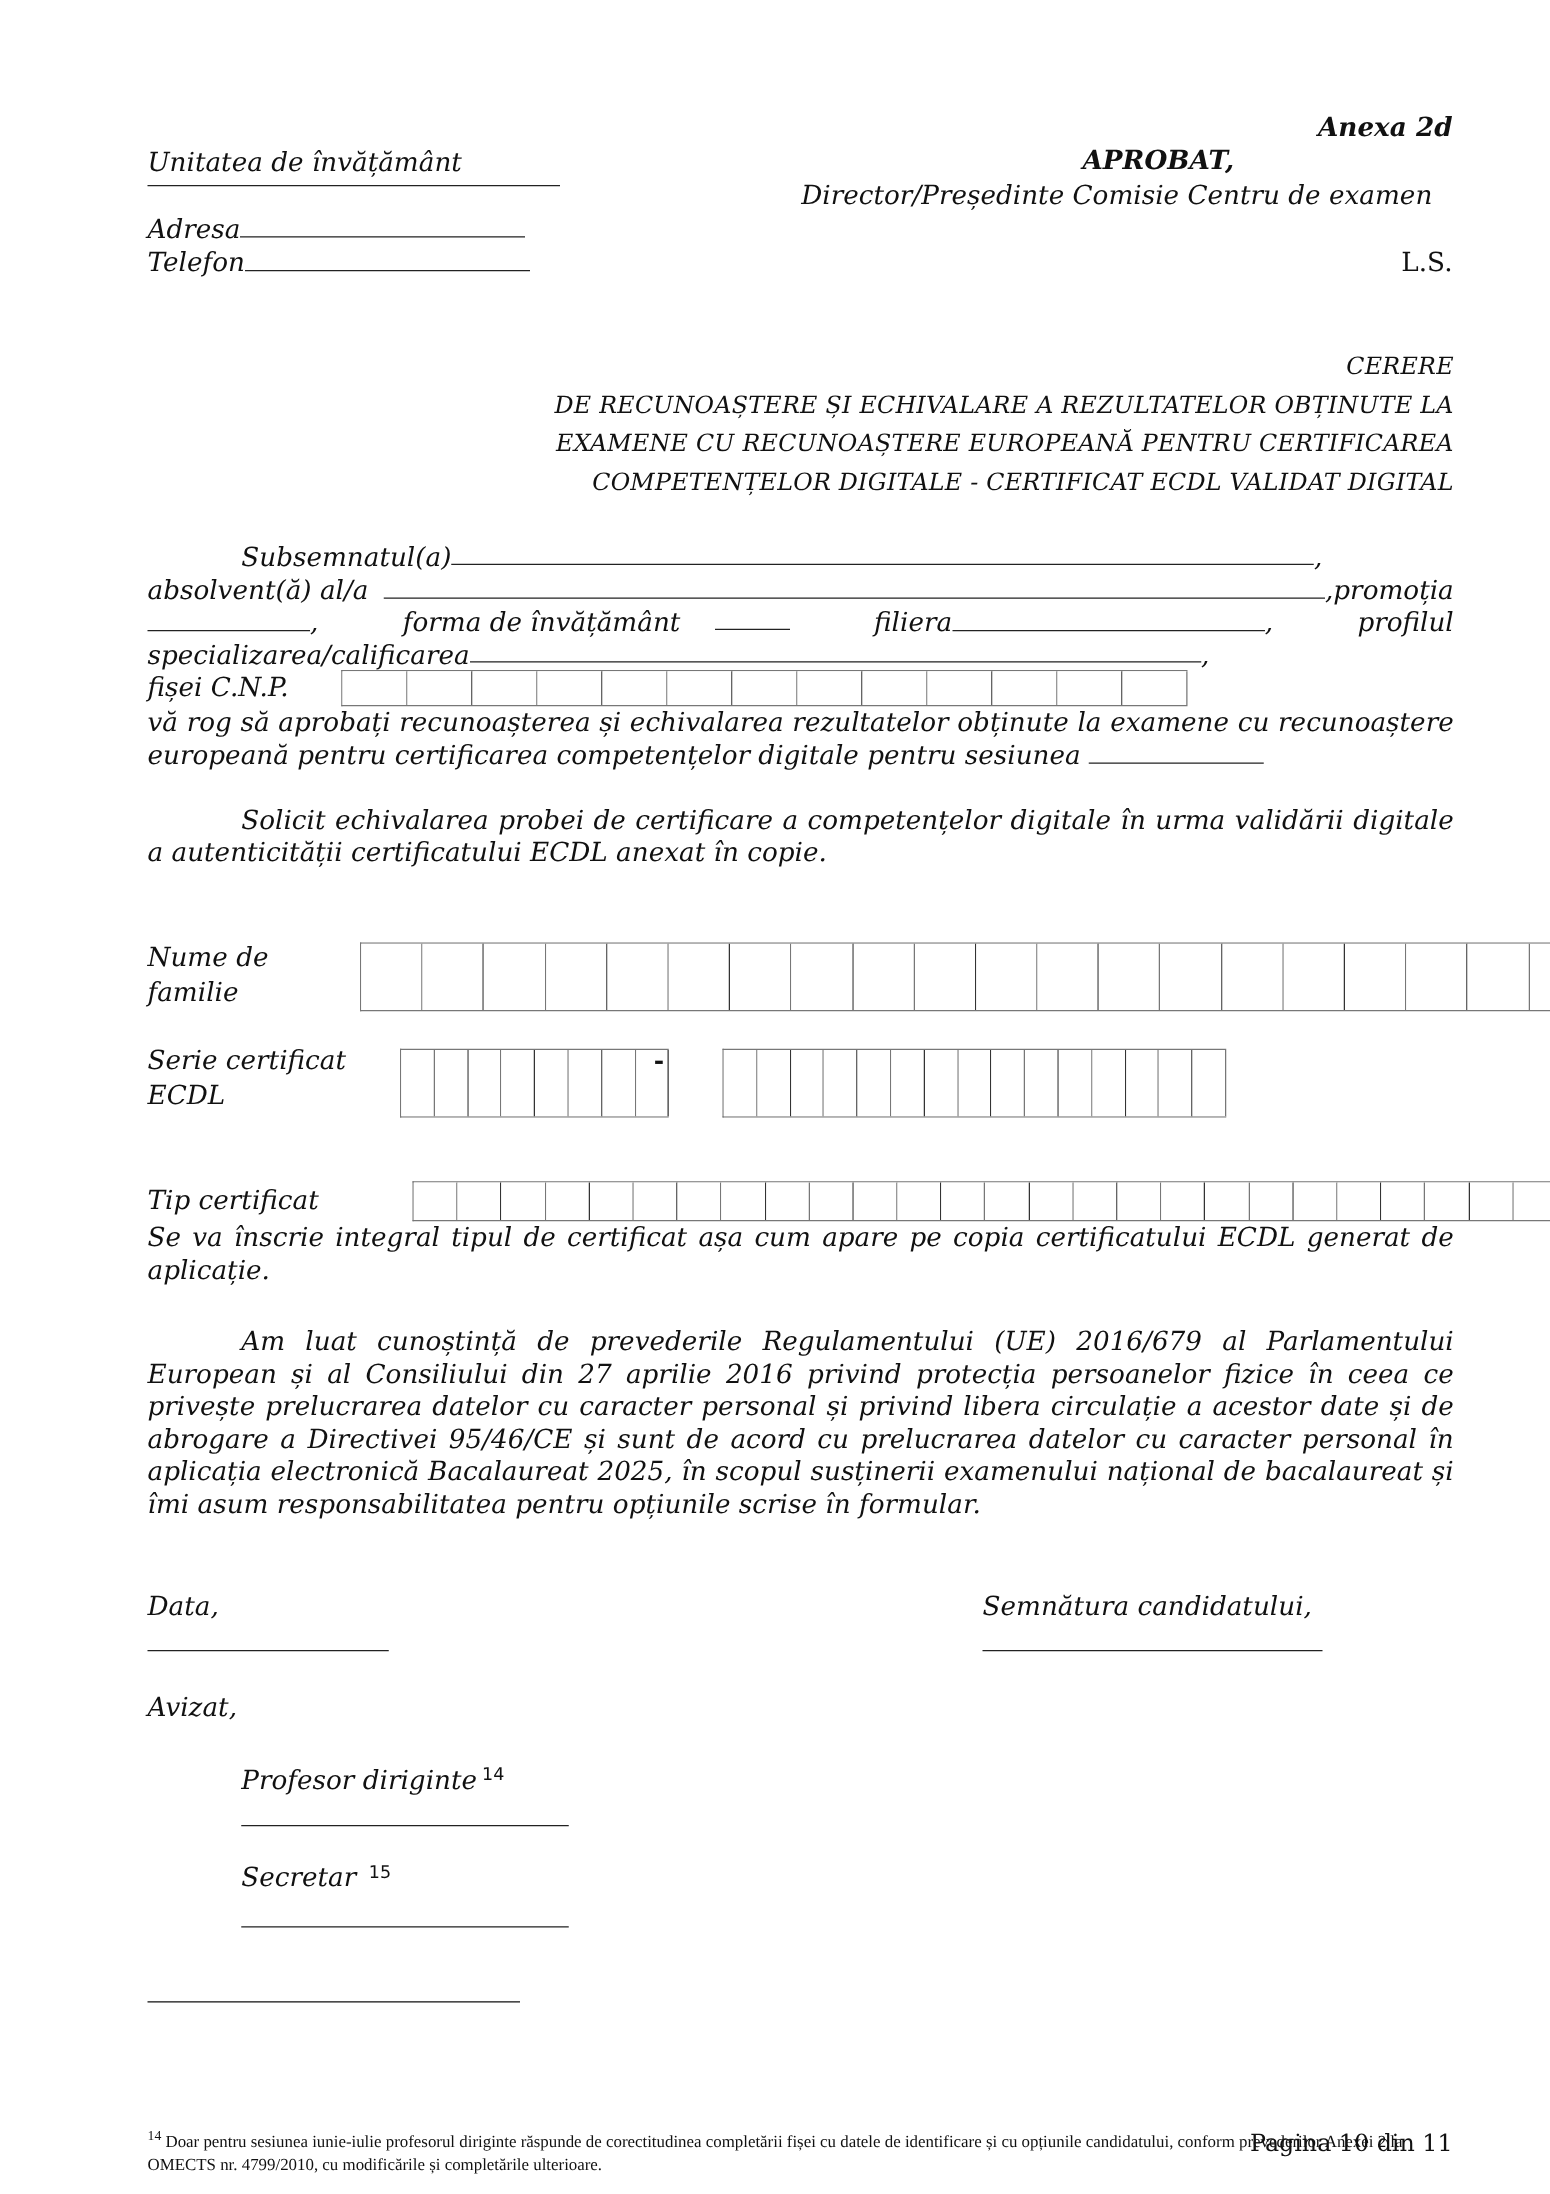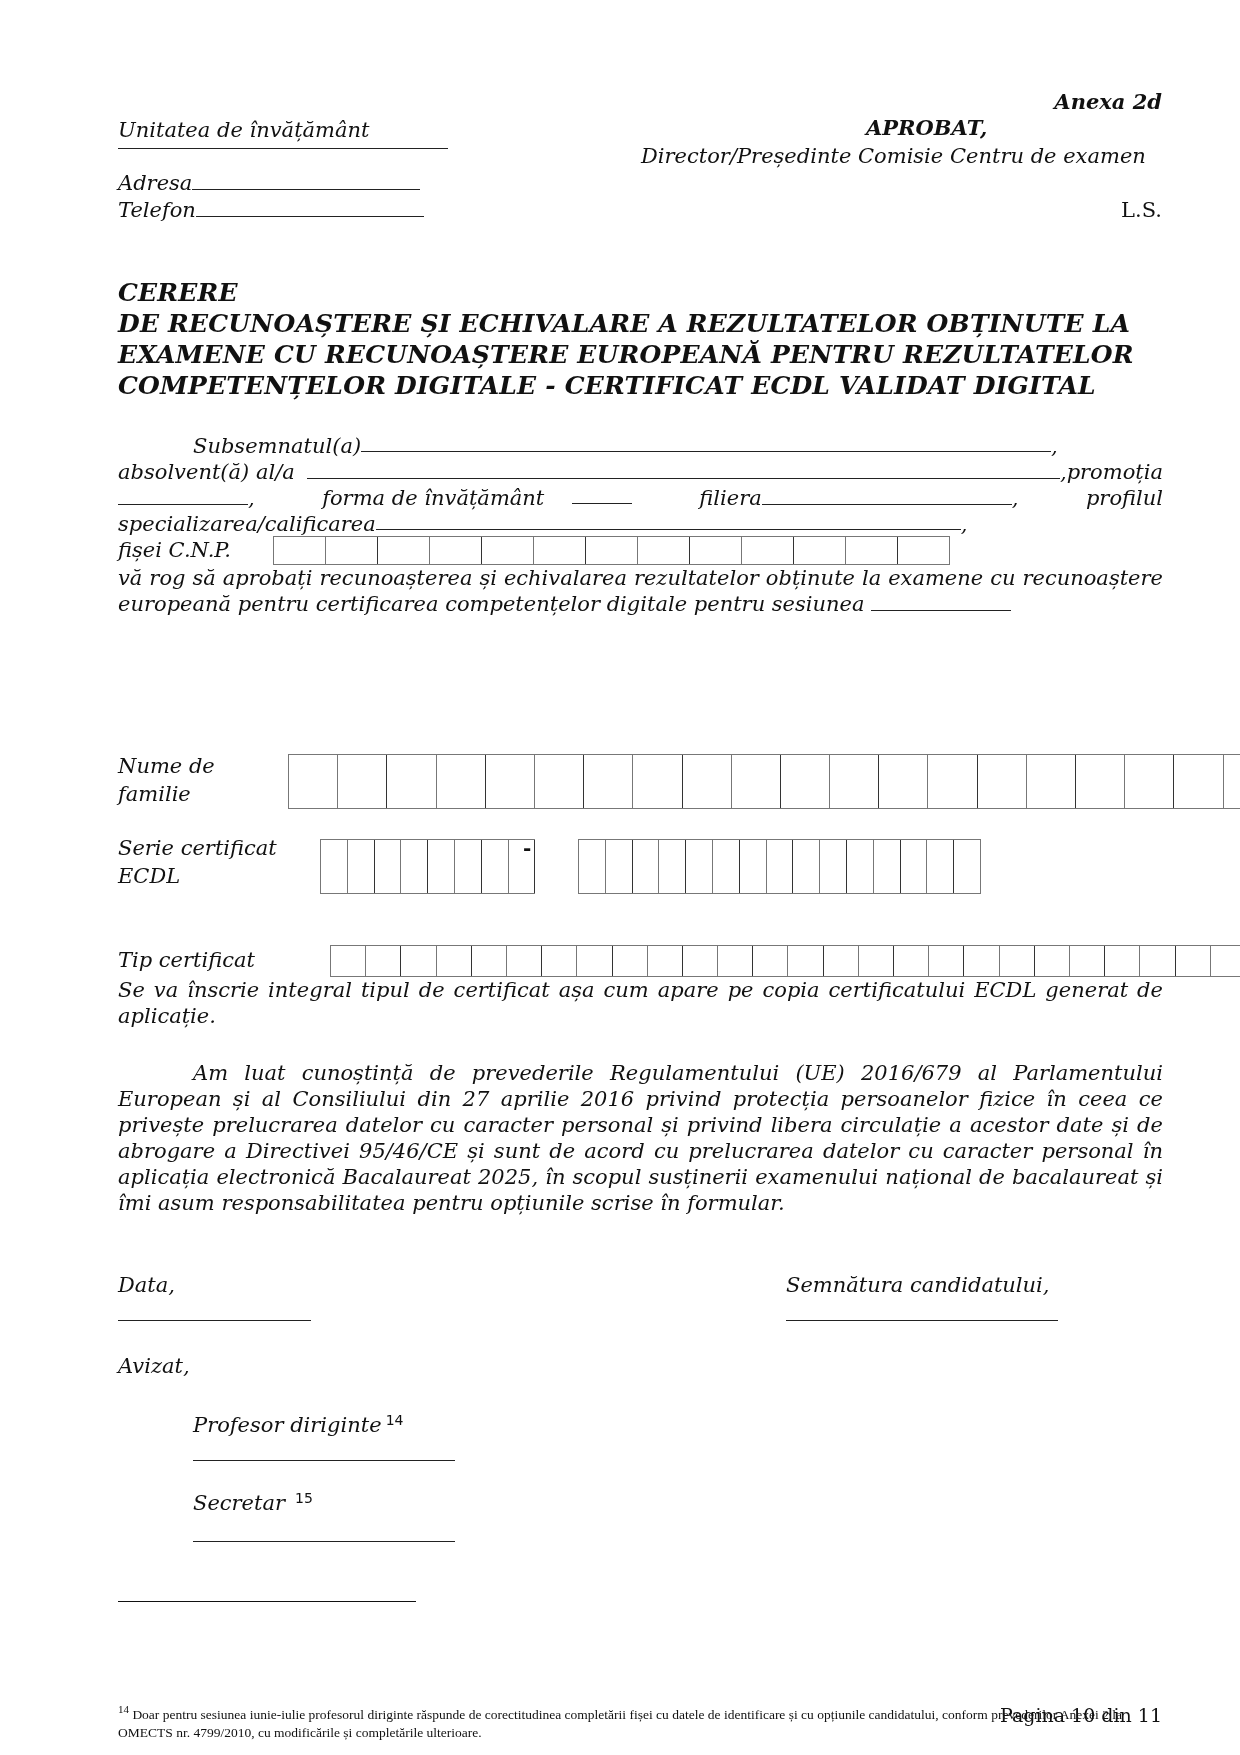--- a/index.html
+++ b/index.html
@@ -3,22 +3,22 @@
 <meta charset="utf-8">
 <style>
   html, body { margin: 0; padding: 0; background: #ffffff; }
   body { width: 1240px; height: 1755px; position: relative; overflow: hidden;
          font-family: "DejaVu Serif", "Liberation Serif", serif; color: #111; }
   .abs { position: absolute; }
   .it { font-style: italic; }
   .b { font-weight: bold; }
   .t22 { font-size: 21px; line-height: 27px; }
   .uline { display: inline-block; border-bottom: 1.3px solid #222; height: 18px; vertical-align: baseline; }
-  .title { position: absolute; left: 118px; width: 1045px; text-align: left; font-weight: bold; font-style: italic;
-           font-size: 25px; line-height: 30px; letter-spacing: 0.2px; }
+  .title { position: absolute; left: 118px; width: 1045px; text-align: right; font-weight: normal; font-style: italic;
+           font-size: 19px; line-height: 30px; letter-spacing: 0.2px; }
   .boxes { position: absolute; display: flex; border: 1.5px solid #777; border-right: none; }
   .boxes .cell { border-right: 1.5px solid #777; box-sizing: border-box; background: #fff; }
   .boxes .cell:nth-child(even) { border-right-color: #333; border-right-width: 1px; }
   .para { position: absolute; left: 118px; width: 1045px; font-size: 21px; line-height: 26px; font-style: italic; text-align: justify; }
   .para .ind { display: inline-block; width: 75px; }
   .row { position: absolute; left: 118px; width: 1045px; font-size: 21px; line-height: 26px; font-style: italic; display: flex; justify-content: space-between; white-space: nowrap; }
   .footnotes { position: absolute; left: 118px; width: 1045px; font-family: "Liberation Serif", serif; font-size: 13.5px; line-height: 18px; }
   .footnotes sup { font-size: 11px; }
   .sig-line { position: absolute; border-bottom: 1.3px solid #222; }
   sup.ref { font-style: normal; font-size: 14px; vertical-align: 7px; margin-left: 4px; font-family: "DejaVu Sans", sans-serif; }
@@ -36,21 +36,21 @@
 <div class="abs it t22" style="left:118px; top:197px;">
   <span>Telefon</span><span class="uline" style="width:228px;"></span>
 </div>
 
 <div class="abs it b" style="left:866px; top:115px; font-size:21px;">APROBAT,</div>
 <div class="abs it t22" style="left:641px; top:143px;">Director/Președinte Comisie Centru de examen</div>
 <div class="abs t22" style="right:78px; top:197px;">L.S.</div>
 
 <div class="title" style="top:278px;">CERERE</div>
 <div class="title" style="top:309px;">DE RECUNOAȘTERE ȘI ECHIVALARE A REZULTATELOR OBȚINUTE LA</div>
-<div class="title" style="top:340px;">EXAMENE CU RECUNOAȘTERE EUROPEANĂ PENTRU REZULTATELOR</div>
+<div class="title" style="top:340px;">EXAMENE CU RECUNOAȘTERE EUROPEANĂ PENTRU CERTIFICAREA</div>
 <div class="title" style="top:371px;">COMPETENȚELOR DIGITALE - CERTIFICAT ECDL VALIDAT DIGITAL</div>
 
 <div class="row" style="top:433px; justify-content:flex-start;">
   <span style="width:75px;"></span>
   <span>Subsemnatul(a)</span>
   <span class="uline" style="width:690px;"></span>
     <span>,</span>
 </div>
 <div class="row" style="top:459px;">
   <span>absolvent(ă) al/a</span>
@@ -85,21 +85,21 @@
     <div class="cell" style="width: 52px; height: 27px;"></div>
     <div class="cell" style="width: 52px; height: 27px;"></div>
     <div class="cell" style="width: 52px; height: 27px;"></div>
     <div class="cell" style="width: 52px; height: 27px;"></div>
   </div>
 
 <div class="para" style="top:565px;">
   <span>vă rog să aprobați recunoașterea și echivalarea rezultatelor obținute la examene cu recunoaștere europeană pentru certificarea competențelor digitale pentru sesiunea</span>
   <span class="uline" style="width:140px;"></span><br>
   <br>
-  <span class="ind"></span>
+  <span class="ind"></span><span>Solicit echivalarea probei de certificare a competențelor digitale în urma validării digitale a autenticității certificatului ECDL anexat în copie.</span>
 </div>
 
 <div class="abs it t22" style="left:118px; top:752px; line-height:28px;">
   <div>Nume de</div>
   <div>familie</div>
 </div>
 <div class="boxes" id="lastname-boxes" style="left:288px; top:754px;">
     <div class="cell" style="width: 49.2px; height: 53px;"></div>
     <div class="cell" style="width: 49.2px; height: 53px;"></div>
     <div class="cell" style="width: 49.2px; height: 53px;"></div>

